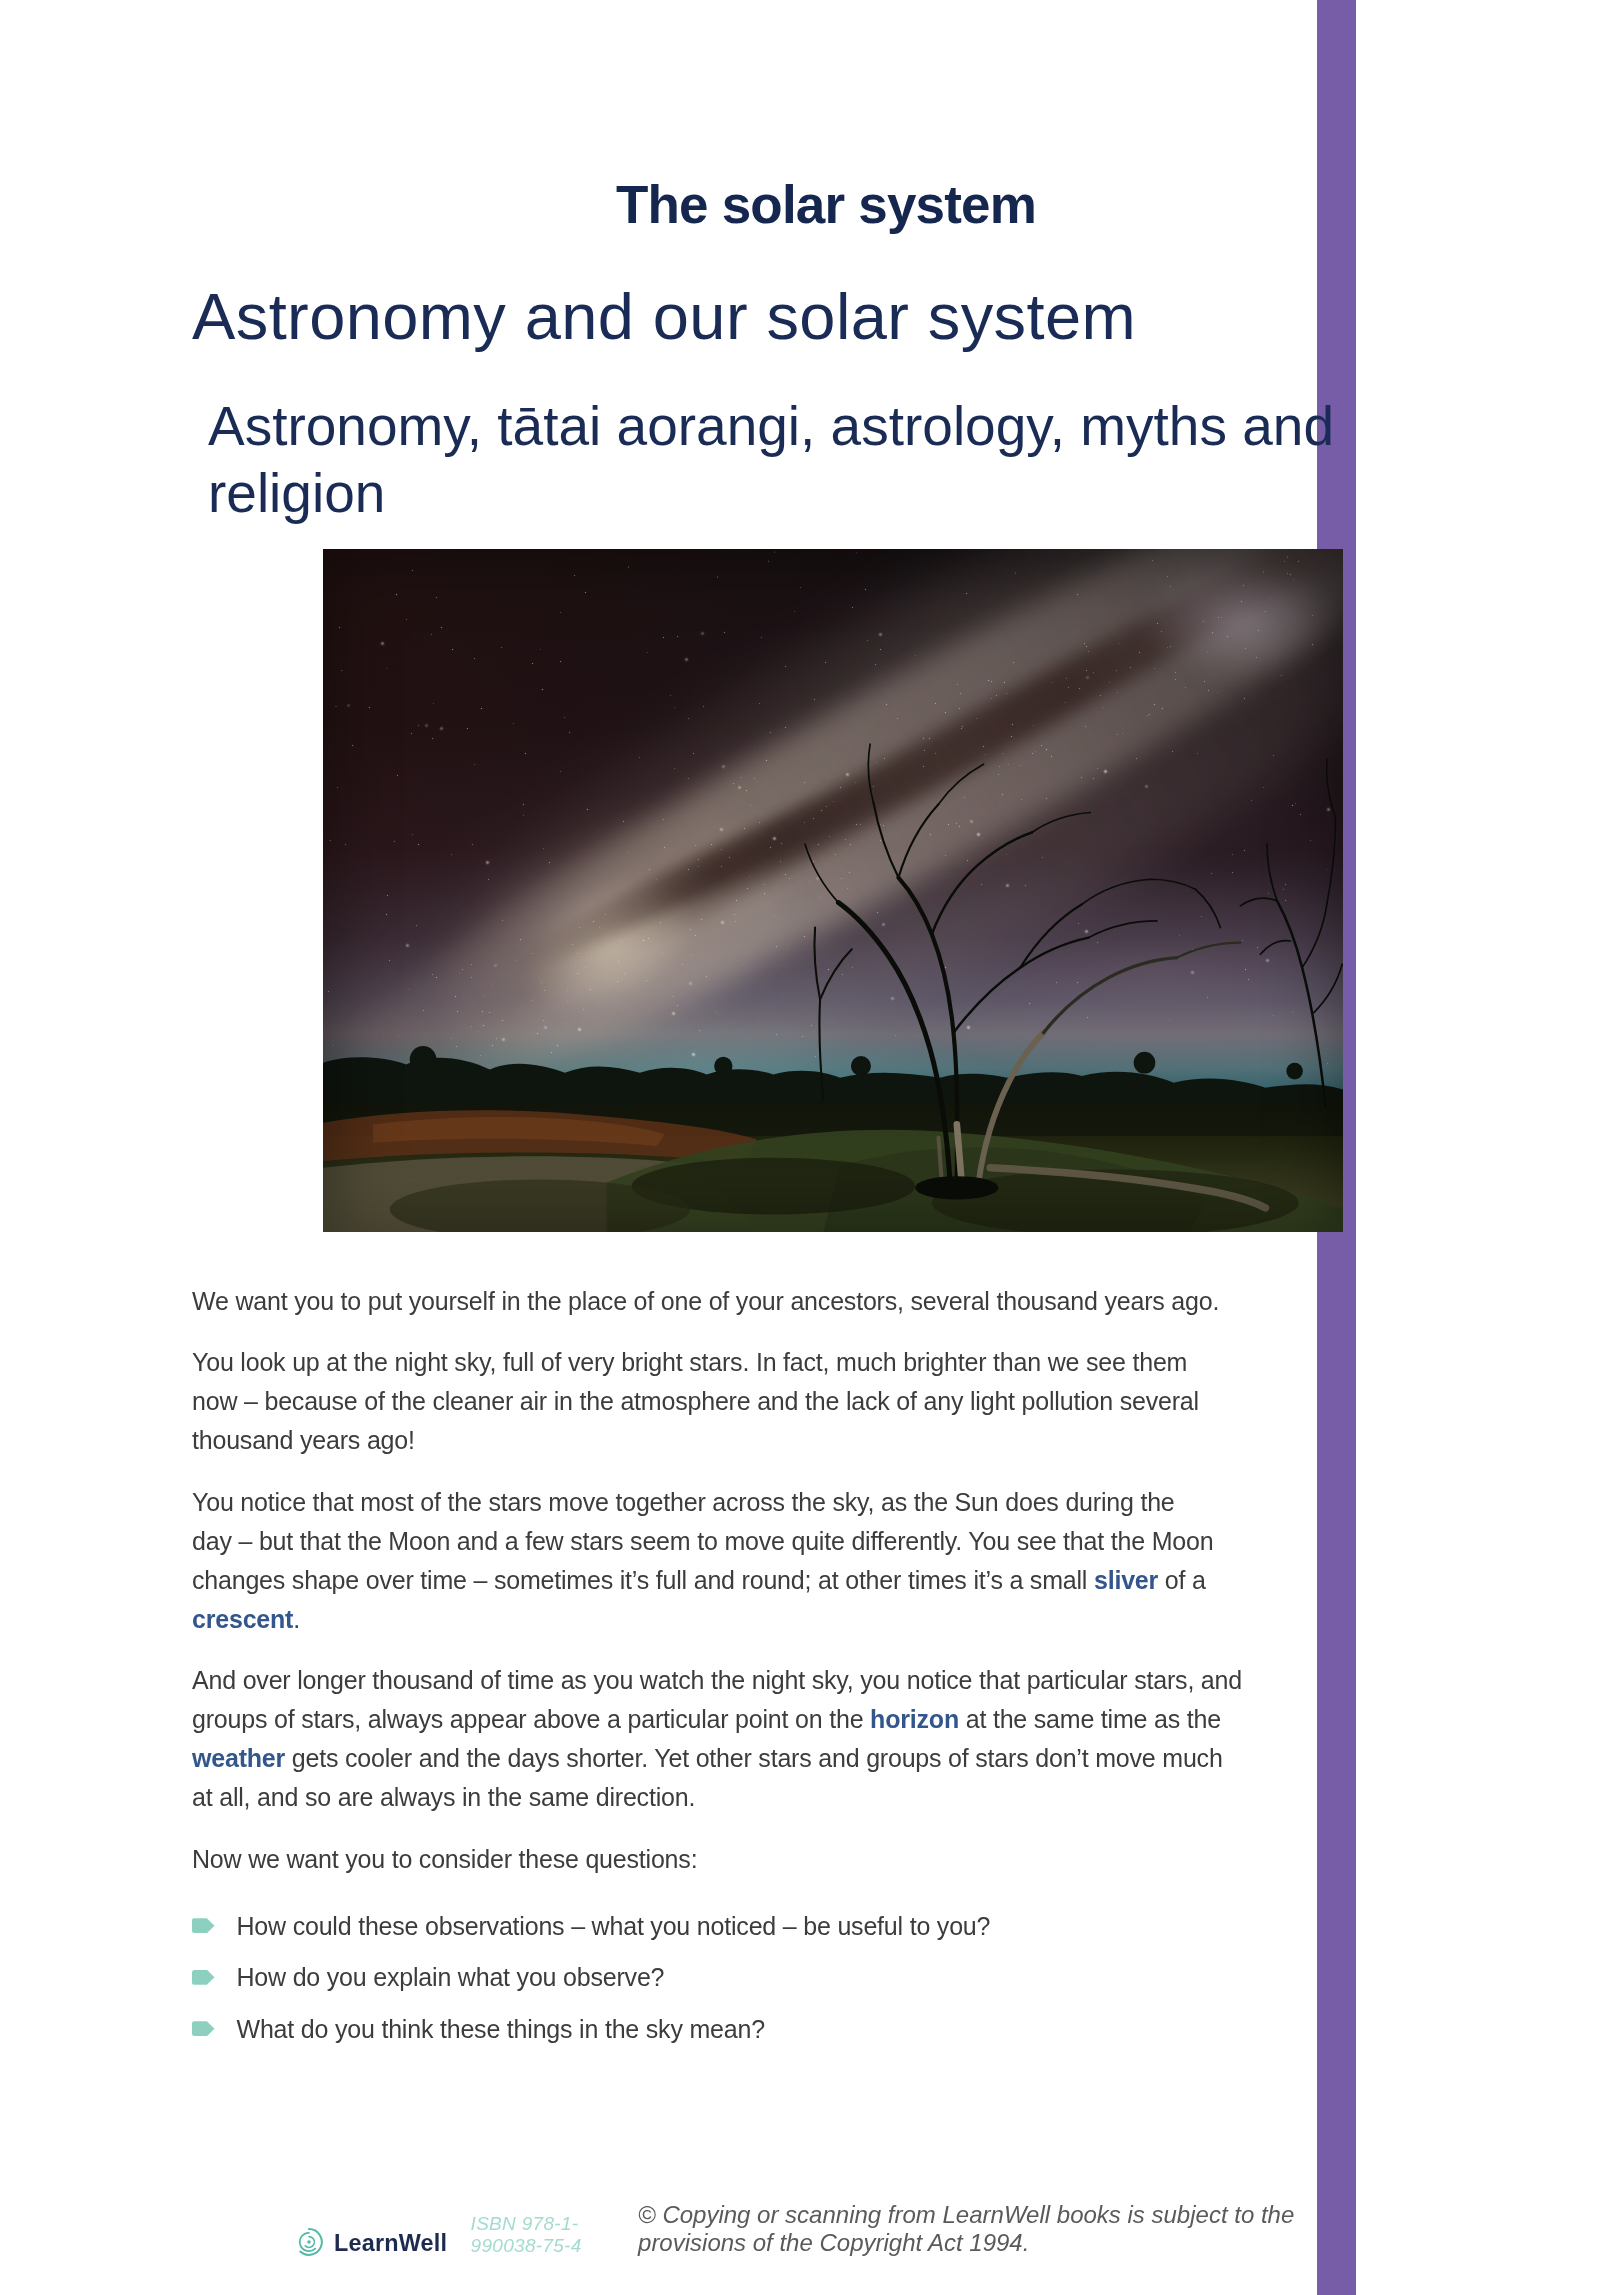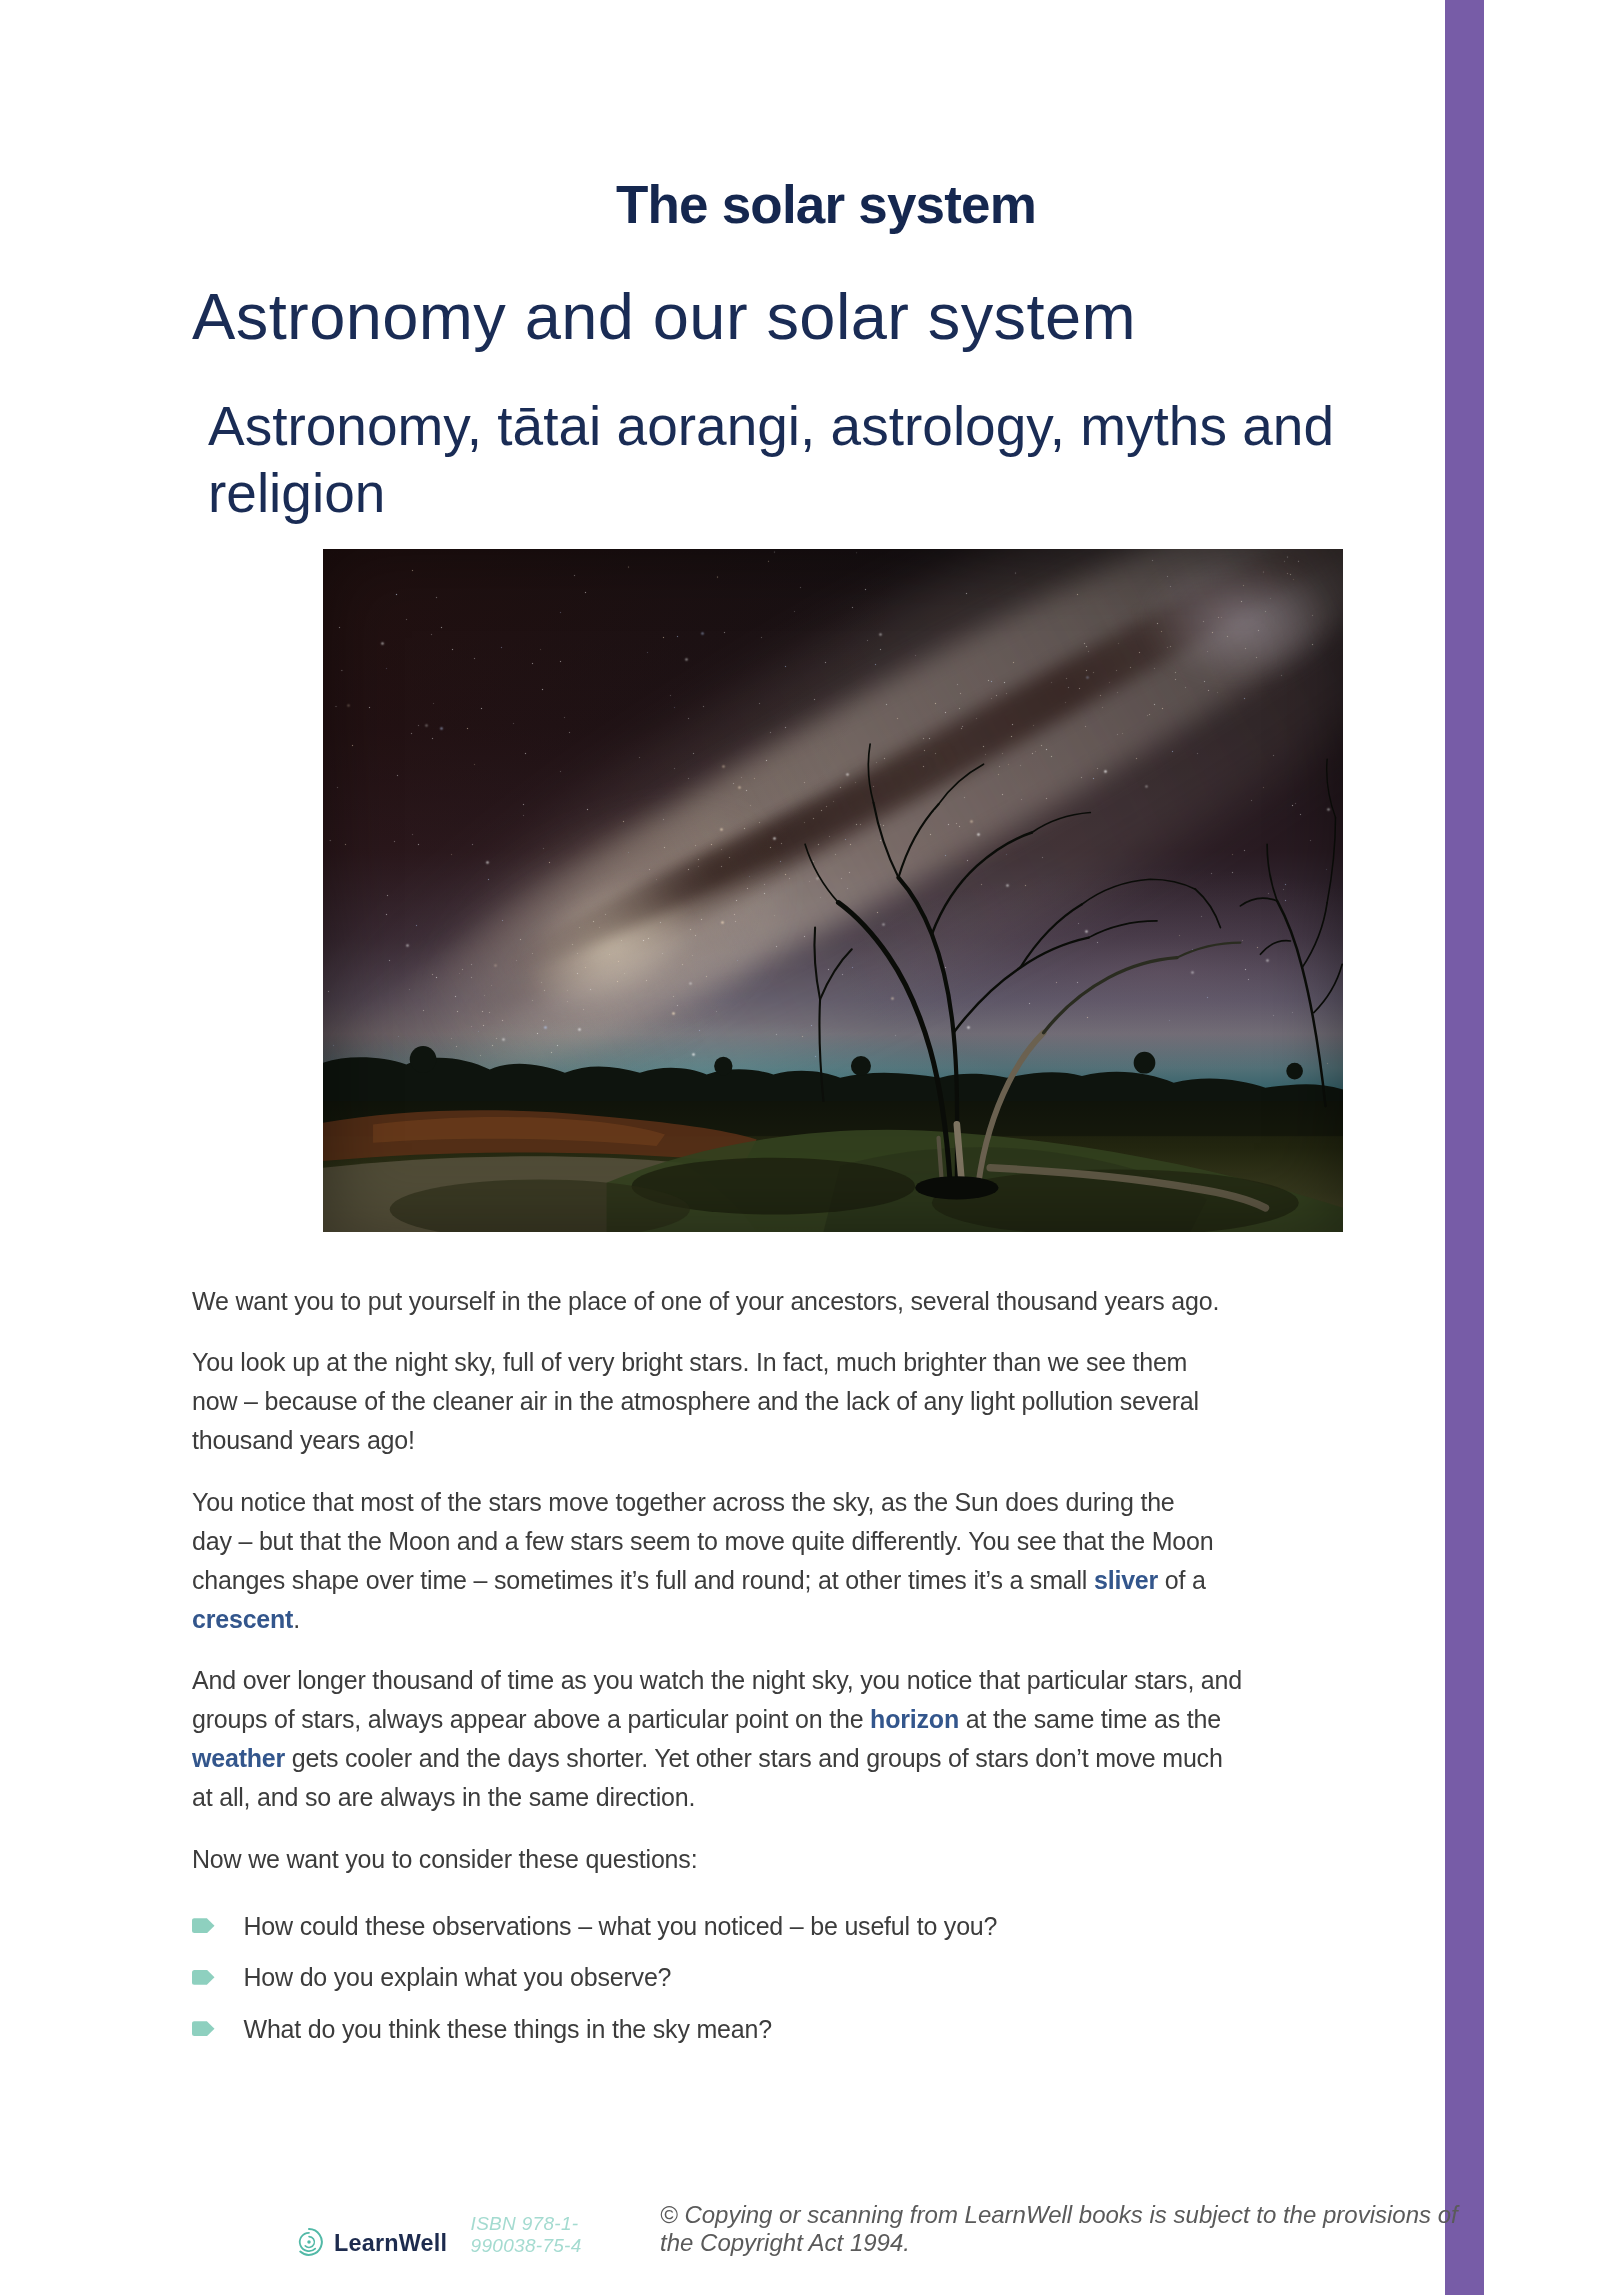--- a/index.html
+++ b/index.html
@@ -1,18 +1,18 @@
 <!DOCTYPE html>
 <html style="font-size:13.4px"><head>
 <meta charset="utf-8">
 <style>
   * { box-sizing: border-box; margin: 0; padding: 0; }
   html, body { width: 1624px; height: 2295px; }
   body { background: #ffffff; font-family: "Liberation Sans", sans-serif; }
-  .page { position: relative; width: 1484px; height: 2295px; background: #fff; overflow: hidden; }
+  .page { position: relative; width: 1356px; height: 2295px; background: #fff; overflow: hidden; }
 
   
   .purple-bar { position: absolute; top: 0; right: 0; width: 39px; height: 2295px; background: #775ca7; }
   .purple-diamond { position: absolute; left: 1546px; top: 51px; width: 77px; height: 77px; background: #775ca7; transform: rotate(45deg); }
 
   .content { position: absolute; left: 192px; top: 0; width: 1268px; }
 
   .kicker { margin-top: 178px; text-align: center; font-size: 53px; font-weight: 700; letter-spacing: -0.8px; color: #15274f; line-height: 1; }
   h1.title { margin-top: 50px; font-size: 65px; font-weight: 500; letter-spacing: 0.4px; color: #1a2c55; line-height: 1.1; }
   h2.subtitle { margin-top: 40px; font-size: 55px; font-weight: 500; color: #1a2c55; line-height: 67px; white-space: pre-line; max-width: 1218px; margin-left: 16px; }
@@ -53,21 +53,21 @@
   svg.landscape { position: absolute; inset: 0; display: block; }
   .vignette { box-shadow: inset 0 0 75px rgba(0,0,0,0.45); }
 
   
   .bodytext { margin-top: 50px; color: #3c3c3c; }
   .bodytext p { font-size: 25px; line-height: 39px; margin-bottom: 22.5px; white-space: pre-line; letter-spacing: -0.2px; }
   .bodytext .kw { color: #33568c; font-weight: 700; }
   p.lead-in { font-size: 25px; line-height: 39px; color: #3c3c3c; white-space: pre-line; letter-spacing: -0.2px; }
 
   ul.questions { list-style: none; margin-top: 28px; }
-  ul.questions li { display: flex; align-items: flex-start; gap: 29px; margin-bottom: 12.5px; font-size: 25px; line-height: 39px; color: #3c3c3c; letter-spacing: -0.2px; }
+  ul.questions li { display: flex; align-items: flex-start; gap: 22px; margin-bottom: 12.5px; font-size: 25px; line-height: 39px; color: #3c3c3c; letter-spacing: -0.2px; }
   .tag { flex: 0 0 auto; width: 22.5px; height: 15px; margin-top: 11.7px; background: #8ed0bf;
       clip-path: polygon(0 0, 66% 0, 100% 50%, 66% 100%, 0 100%); border-radius: 2.5px; }
 
   
   footer.page-footer { position: absolute; left: 294px; top: 2201px; display: flex; align-items: flex-end; }
   .logo { width: 30px; height: 30px; display: inline-block; }
   .brand { margin-left: 10px; font-size: 23.4px; font-weight: 600; color: #1d2b4e; letter-spacing: 0.2px; }
   .isbn { margin-left: 23.4px; font-size: 19px; font-style: italic; color: #a4dbd0; letter-spacing: 0.3px; }
   .copyright { margin-left: 18.4px; font-size: 24px; font-style: italic; color: #5a5a5a; }
 </style>

